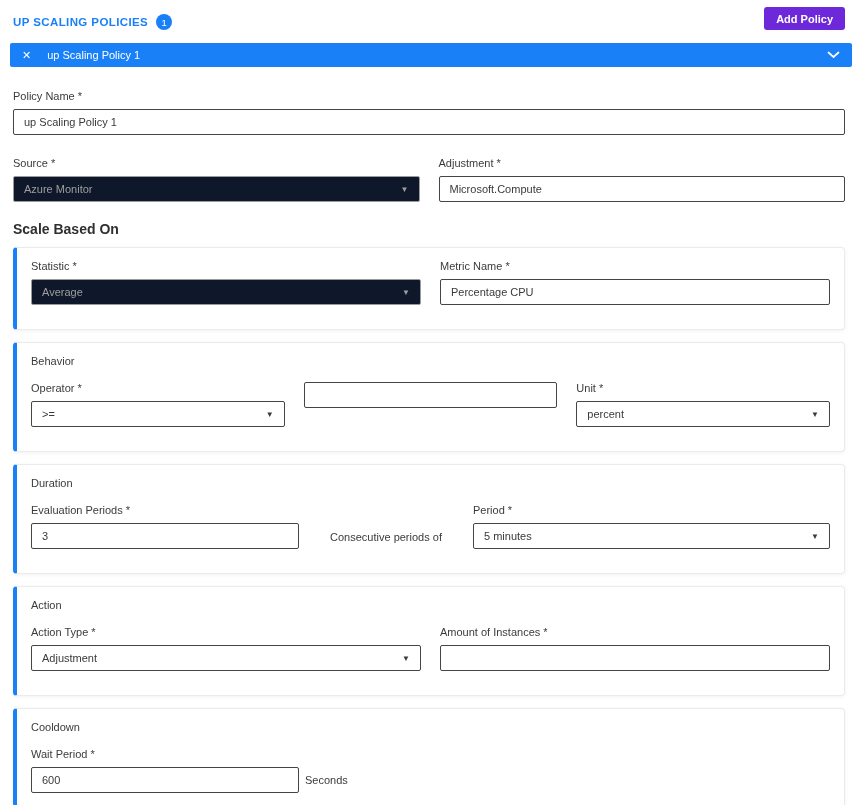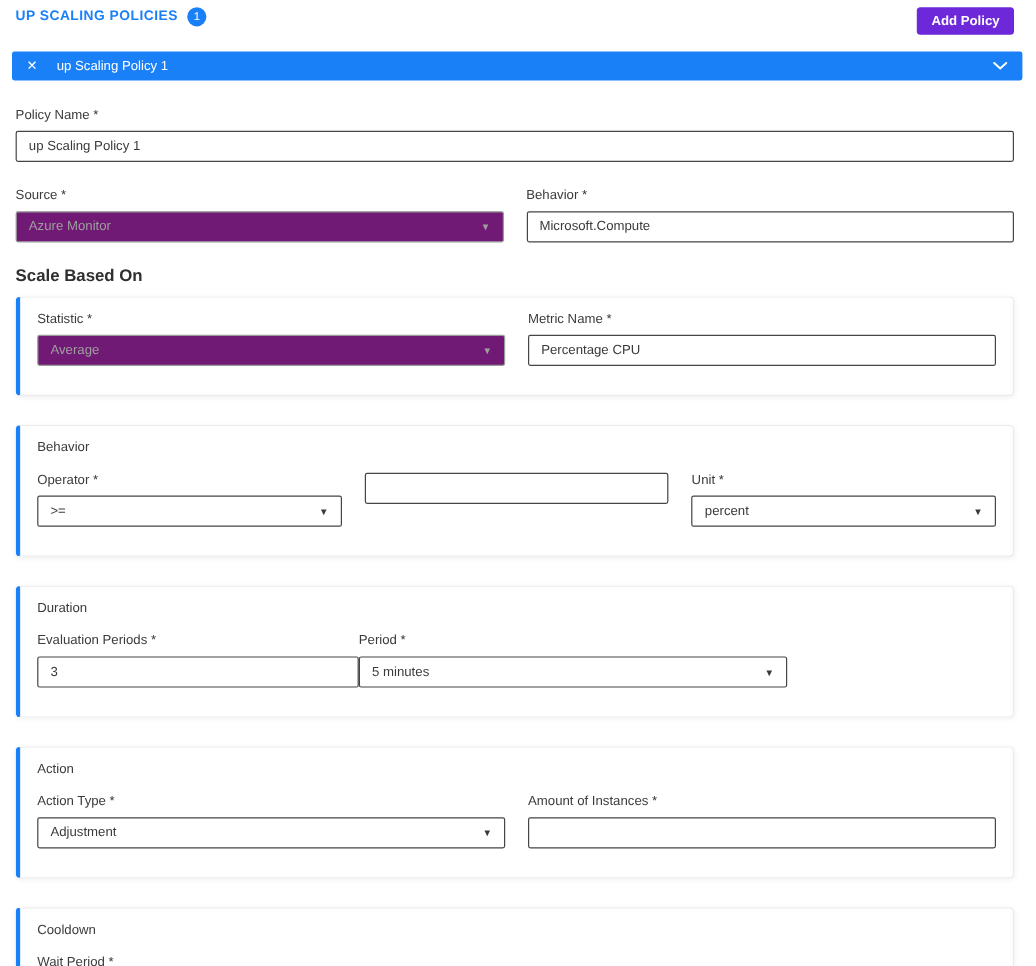--- a/index.html
+++ b/index.html
@@ -6,21 +6,21 @@
   html, body { background: #ffffff; }
   body {
     width: 863px; height: 805px; overflow: hidden;
     font-family: "Liberation Sans", sans-serif;
     color: #3b3b3b;
   }
   .page { padding: 5px 18px 0 13px; }
 
   
   .top-row {
-    display: flex; align-items: flex-start; justify-content: space-between;
+    display: flex; align-items: flex-end; justify-content: space-between;
     margin-top: 1px; height: 24px;
   }
   .title-wrap { display: flex; align-items: center; gap: 8px; }
   .page-title {
     color: #1a80f8; font-size: 11.5px; font-weight: bold;
     letter-spacing: .4px; text-transform: uppercase;
   }
   .badge {
     background: #1a80f8; color: #fff; width: 16px; height: 16px;
     border-radius: 50%; font-size: 9.5px; display: flex;
@@ -49,34 +49,34 @@
     background: #fff; font-family: inherit; font-size: 11px; color: #3a3a3a;
     padding: 0 10px; outline: none;
   }
   .select {
     height: 26px; border: 1px solid #454545; border-radius: 2px; background: #fff;
     display: flex; align-items: center; justify-content: space-between;
     padding: 0 10px; font-size: 11px; color: #3a3a3a; cursor: pointer;
   }
   .select .select-arrow { font-size: 8px; color: #3a3a3a; margin-left: 6px; }
   .select.disabled {
-    background: #701a75; border-color: #9b9b9b; color: #9e9e9e; cursor: default;
+    background: #0f172a; border-color: #9b9b9b; color: #9e9e9e; cursor: default;
   }
   .select.disabled .select-arrow { color: #9e9e9e; }
 
   .block-policy-name { margin-top: 23px; }
   .row { display: flex; gap: 19px; }
   .row .col { flex: 1 1 0; min-width: 0; }
   .row-source { margin-top: 22px; }
 
   .scale-label { margin-top: 19px; font-size: 14px; font-weight: bold; color: #2f2f2f; }
 
   
   .card {
-    margin-top: 24px; border: 1px solid #ebebeb; border-left: 4px solid #1a80f8;
+    margin-top: 12px; border: 1px solid #ebebeb; border-left: 4px solid #1a80f8;
     border-radius: 4px; box-shadow: 0 1px 4px rgba(0,0,0,.06);
     padding: 12px 14px 24px 14px; background: #fff;
   }
   .card.first { margin-top: 10px; }
   .card.short { padding-bottom: 13px; }
   .card-title { font-size: 11px; color: #3b3b3b; margin-bottom: 15px; }
 
   .duration-row { display: flex; }
   .duration-row .col-eval { flex: 0 0 268px; }
   .duration-row .col-middle {
@@ -119,21 +119,21 @@
 
   <div class="row row-source">
     <div class="col">
       <label class="field-label">Source *</label>
       <div class="select disabled">
         <span>Azure Monitor</span>
         <span class="select-arrow">▼</span>
       </div>
     </div>
     <div class="col">
-      <label class="field-label">Behavior *</label>
+      <label class="field-label">Adjustment *</label>
       <input class="text-input" type="text" value="Microsoft.Compute" style="">
     </div>
   </div>
 
   <div class="scale-label">Scale Based On</div>
 
   <div class="card first">
     <div class="row">
       <div class="col">
         <label class="field-label">Statistic *</label>
@@ -172,20 +172,21 @@
     </div>
   </div>
 
   <div class="card">
     <div class="card-title">Duration</div>
     <div class="duration-row">
       <div class="col-eval">
         <label class="field-label">Evaluation Periods *</label>
         <input class="text-input" type="text" value="3" style="">
       </div>
+      <div class="col-middle">Consecutive periods of</div>
       <div class="col-period">
         <label class="field-label">Period *</label>
         <div class="select">
           <span>5 minutes</span>
           <span class="select-arrow">▼</span>
         </div>
       </div>
     </div>
   </div>
 

